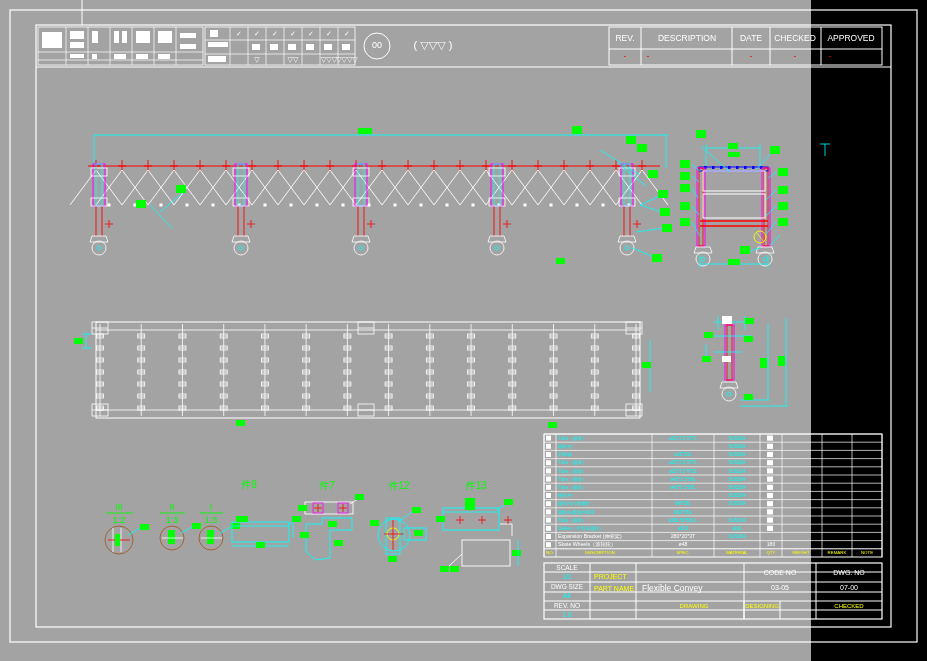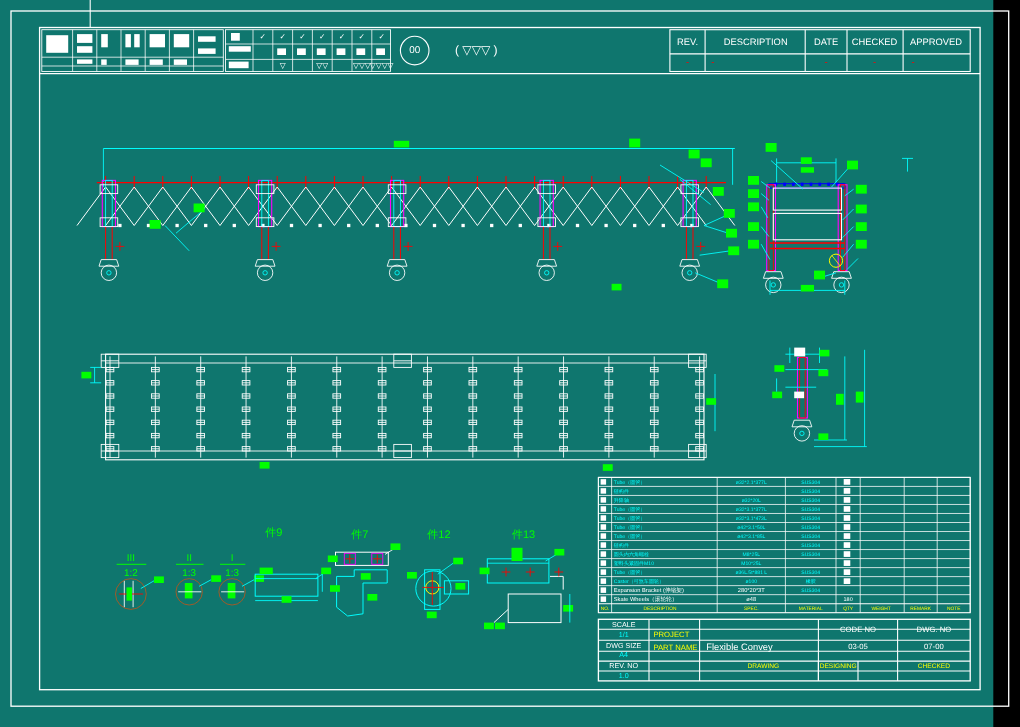--- a/index.html
+++ b/index.html
@@ -1,17 +1,17 @@
 <!DOCTYPE html>
 <html><head>
 <meta charset="utf-8">
 <style>
   html,body{margin:0;padding:0;background:#000;}
   body{width:927px;height:661px;overflow:hidden;font-family:"Liberation Sans",sans-serif;}
-  #cad{position:relative;width:903px;height:661px;background:#0f766e;}
+  #cad{position:relative;width:811px;height:661px;background:#a3a3a3;}
   svg{position:absolute;left:0;top:0;}
   .t{font-family:"Liberation Sans",sans-serif;dominant-baseline:middle;}
 </style>
 </head>
 <body>
 
 <div id="cad">
   <svg width="927" height="661" viewBox="0 0 927 661">
     <defs>
       <g id="caster">

